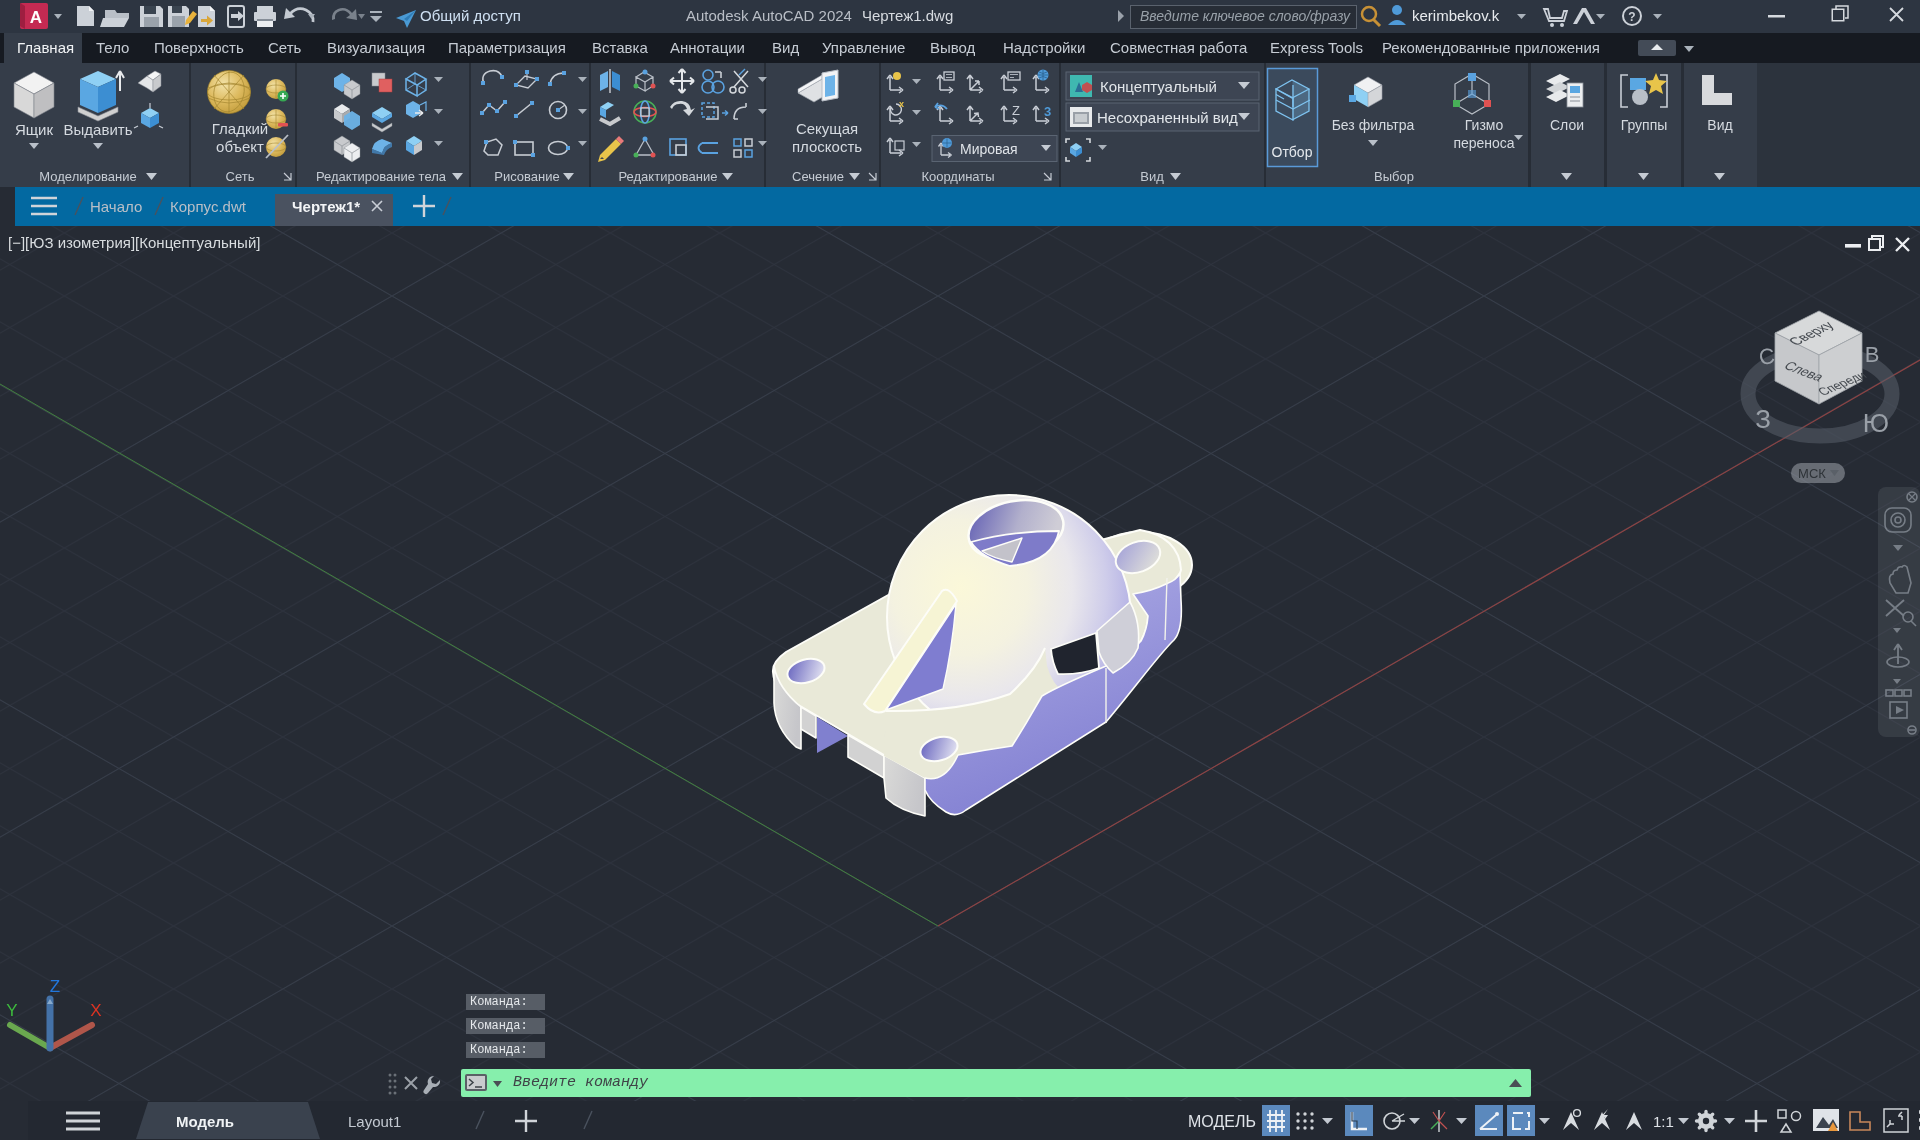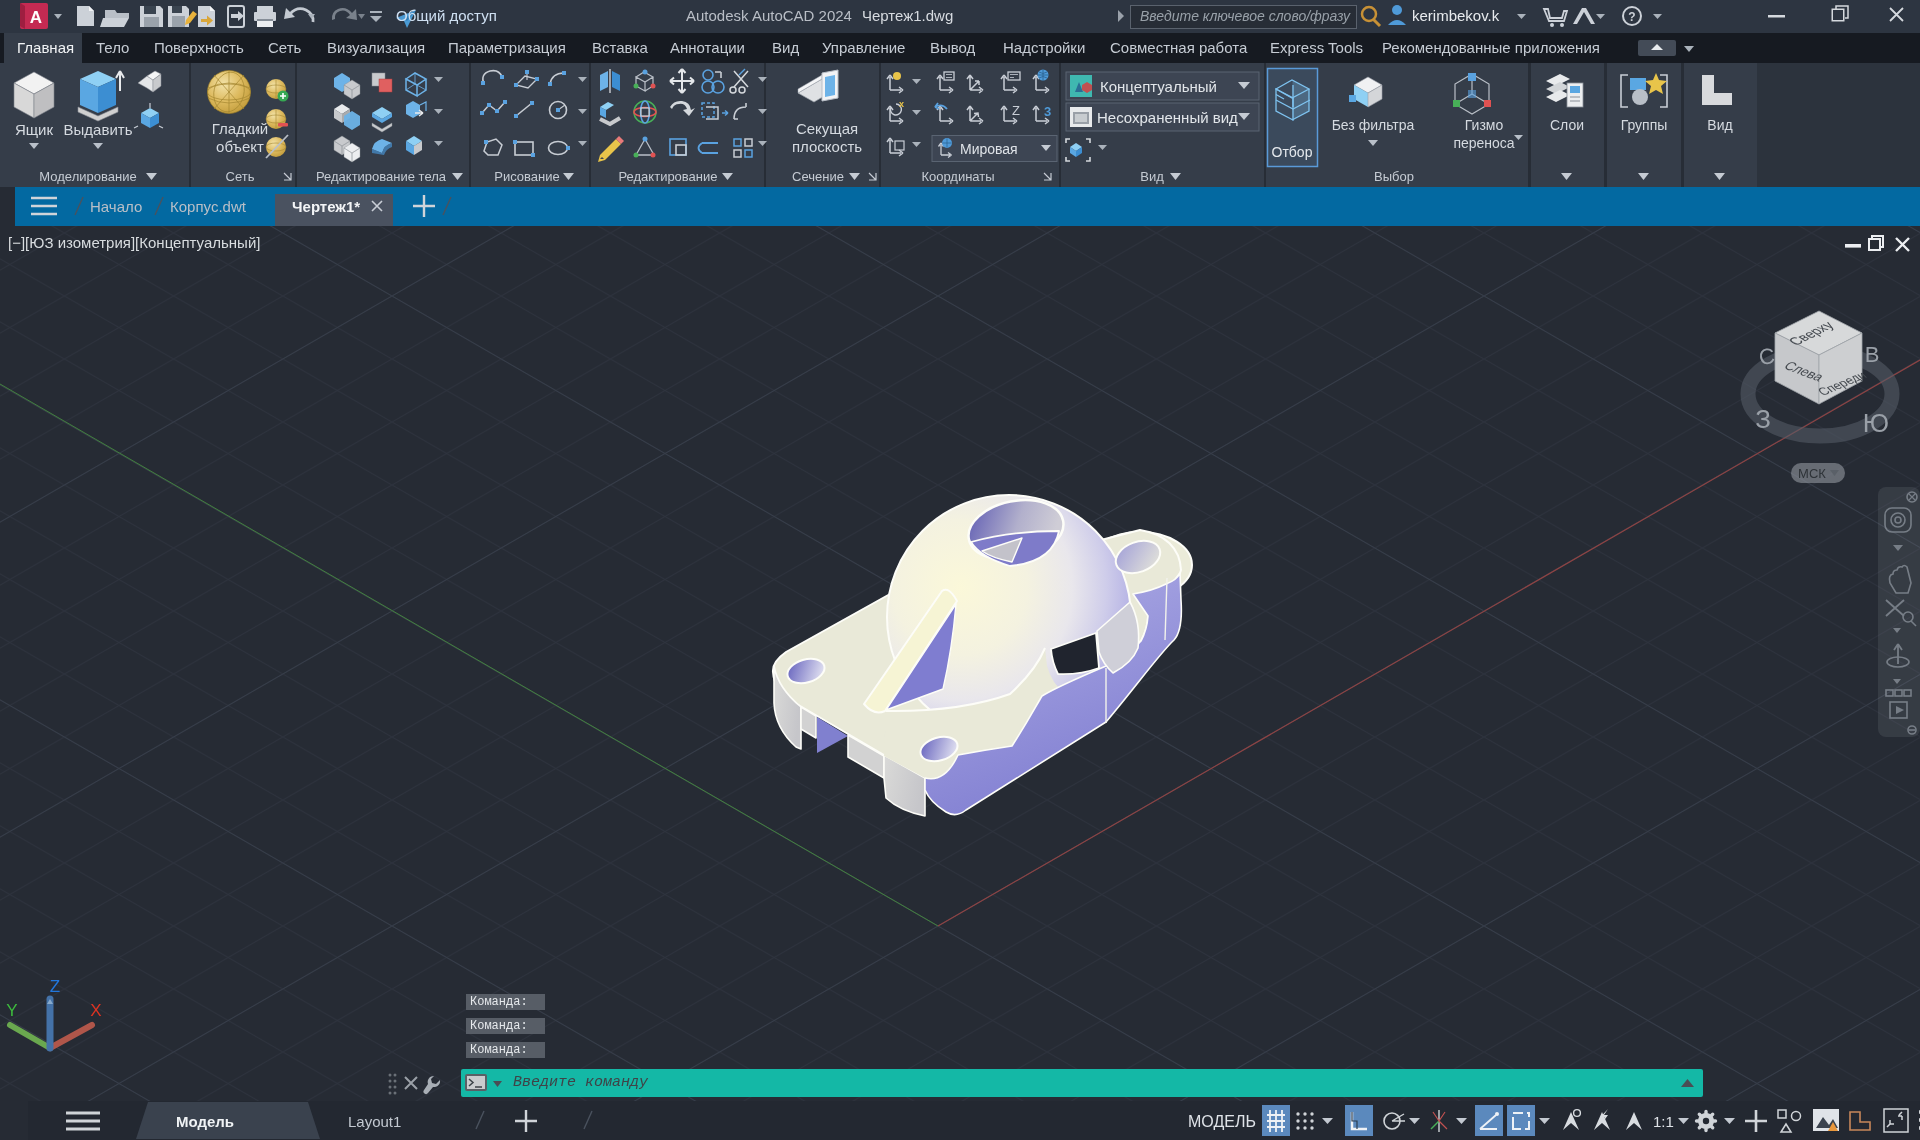--- a/index.html
+++ b/index.html
@@ -11,21 +11,21 @@
   
   #tabrow{position:absolute;left:0;top:33px;width:1920px;height:30px;background:#161a21;}
   .rtab{position:absolute;top:0;height:30px;line-height:30px;font-size:15px;color:#c6ccd4;white-space:nowrap;}
   
   #ribbon{position:absolute;left:0;top:63px;width:1920px;height:124px;background:#353d49;}
   
   #filetabs{position:absolute;left:0;top:187px;width:1920px;height:39px;background:#0369a1;margin-left:15px;}
   
   #viewport{position:absolute;left:0;top:226px;width:1920px;height:875px;background:#f97316;}
   
-  #cmdbar{position:absolute;left:461px;top:1069px;width:1242px;height:28px;background:#14b8a6;border-radius:2px;}
+  #cmdbar{position:absolute;left:461px;top:1069px;width:1070px;height:28px;background:#86efac;border-radius:2px;}
   .cmdhist{position:absolute;left:466px;width:79px;height:16px;background:#575d66;color:#e6e9ec;font-family:"Liberation Mono",monospace;font-size:12px;line-height:17px;padding-left:4px;}
   
   #statusbar{position:absolute;left:0;top:1101px;width:1920px;height:39px;background:#232831;margin-left:28px;}
 </style></head>
 <body>
 <div id="app">
   <div id="titlebar">
     <svg class="abs" style="left:0;top:0" width="1920" height="33" viewBox="0 0 1920 33">
 
       <rect x="20" y="3" width="28" height="26" rx="2" fill="#c42a52"></rect>
@@ -66,21 +66,21 @@
 
       <path d="M352 13 q-6 -7 -14 -4 q-7 3 -6 11 l3 -1 q-1 -6 5 -8 q6 -2 10 4 l-4 3 l11 2 l-1 -11 z" fill="#79818b"></path>
       <path d="M358 14 l7 0 l-3.5 5 z" fill="#79818b"></path>
 
       <rect x="370" y="11" width="12" height="2" fill="#aab2bb"></rect>
         <path d="M370 16 l12 0 l-6 6 z" fill="#aab2bb"></path>
 
       <path d="M396 18 l20 -8 l-9 18 l-3 -7 z" fill="#4a9ad4"></path>
         <path d="M407 21 l9 -11 l-12 9 z" fill="#2f7cb6"></path>
     </svg>
-    <span class="ttxt" style="left:396px;color:#cfe0f2;">Общий доступ</span>
+    <span class="ttxt" style="left:420px;color:#cfe0f2;">Общий доступ</span>
     <span class="ttxt" style="left:686px;color:#b9bec6;">Autodesk AutoCAD 2024</span>
     <span class="ttxt" style="left:862px;color:#d7dbe0;text-align:right;">Чертеж1.dwg</span>
     <svg class="abs" style="left:1110px;top:0" width="810" height="33" viewBox="0 0 810 33">
       <path d="M8 10 l6 6 l-6 6 z" fill="#9aa1aa"></path>
       <rect x="20.5" y="5.5" width="226" height="23" fill="#272d36" stroke="#5a626d"></rect>
       <text x="30" y="21" font-size="14" font-style="italic" fill="#98a0a8" font-family="Liberation Sans">Введите ключевое слово/фразу</text>
       <circle cx="259" cy="14" r="7" fill="none" stroke="#c79136" stroke-width="2.5"></circle>
         <path d="M263 19 l7 7" stroke="#c79136" stroke-width="3"></path>
       <circle cx="287" cy="10" r="5" fill="#4f9ad8"></circle>
         <path d="M278 25 q9 -10 18 0 z" fill="#4f9ad8"></path>

